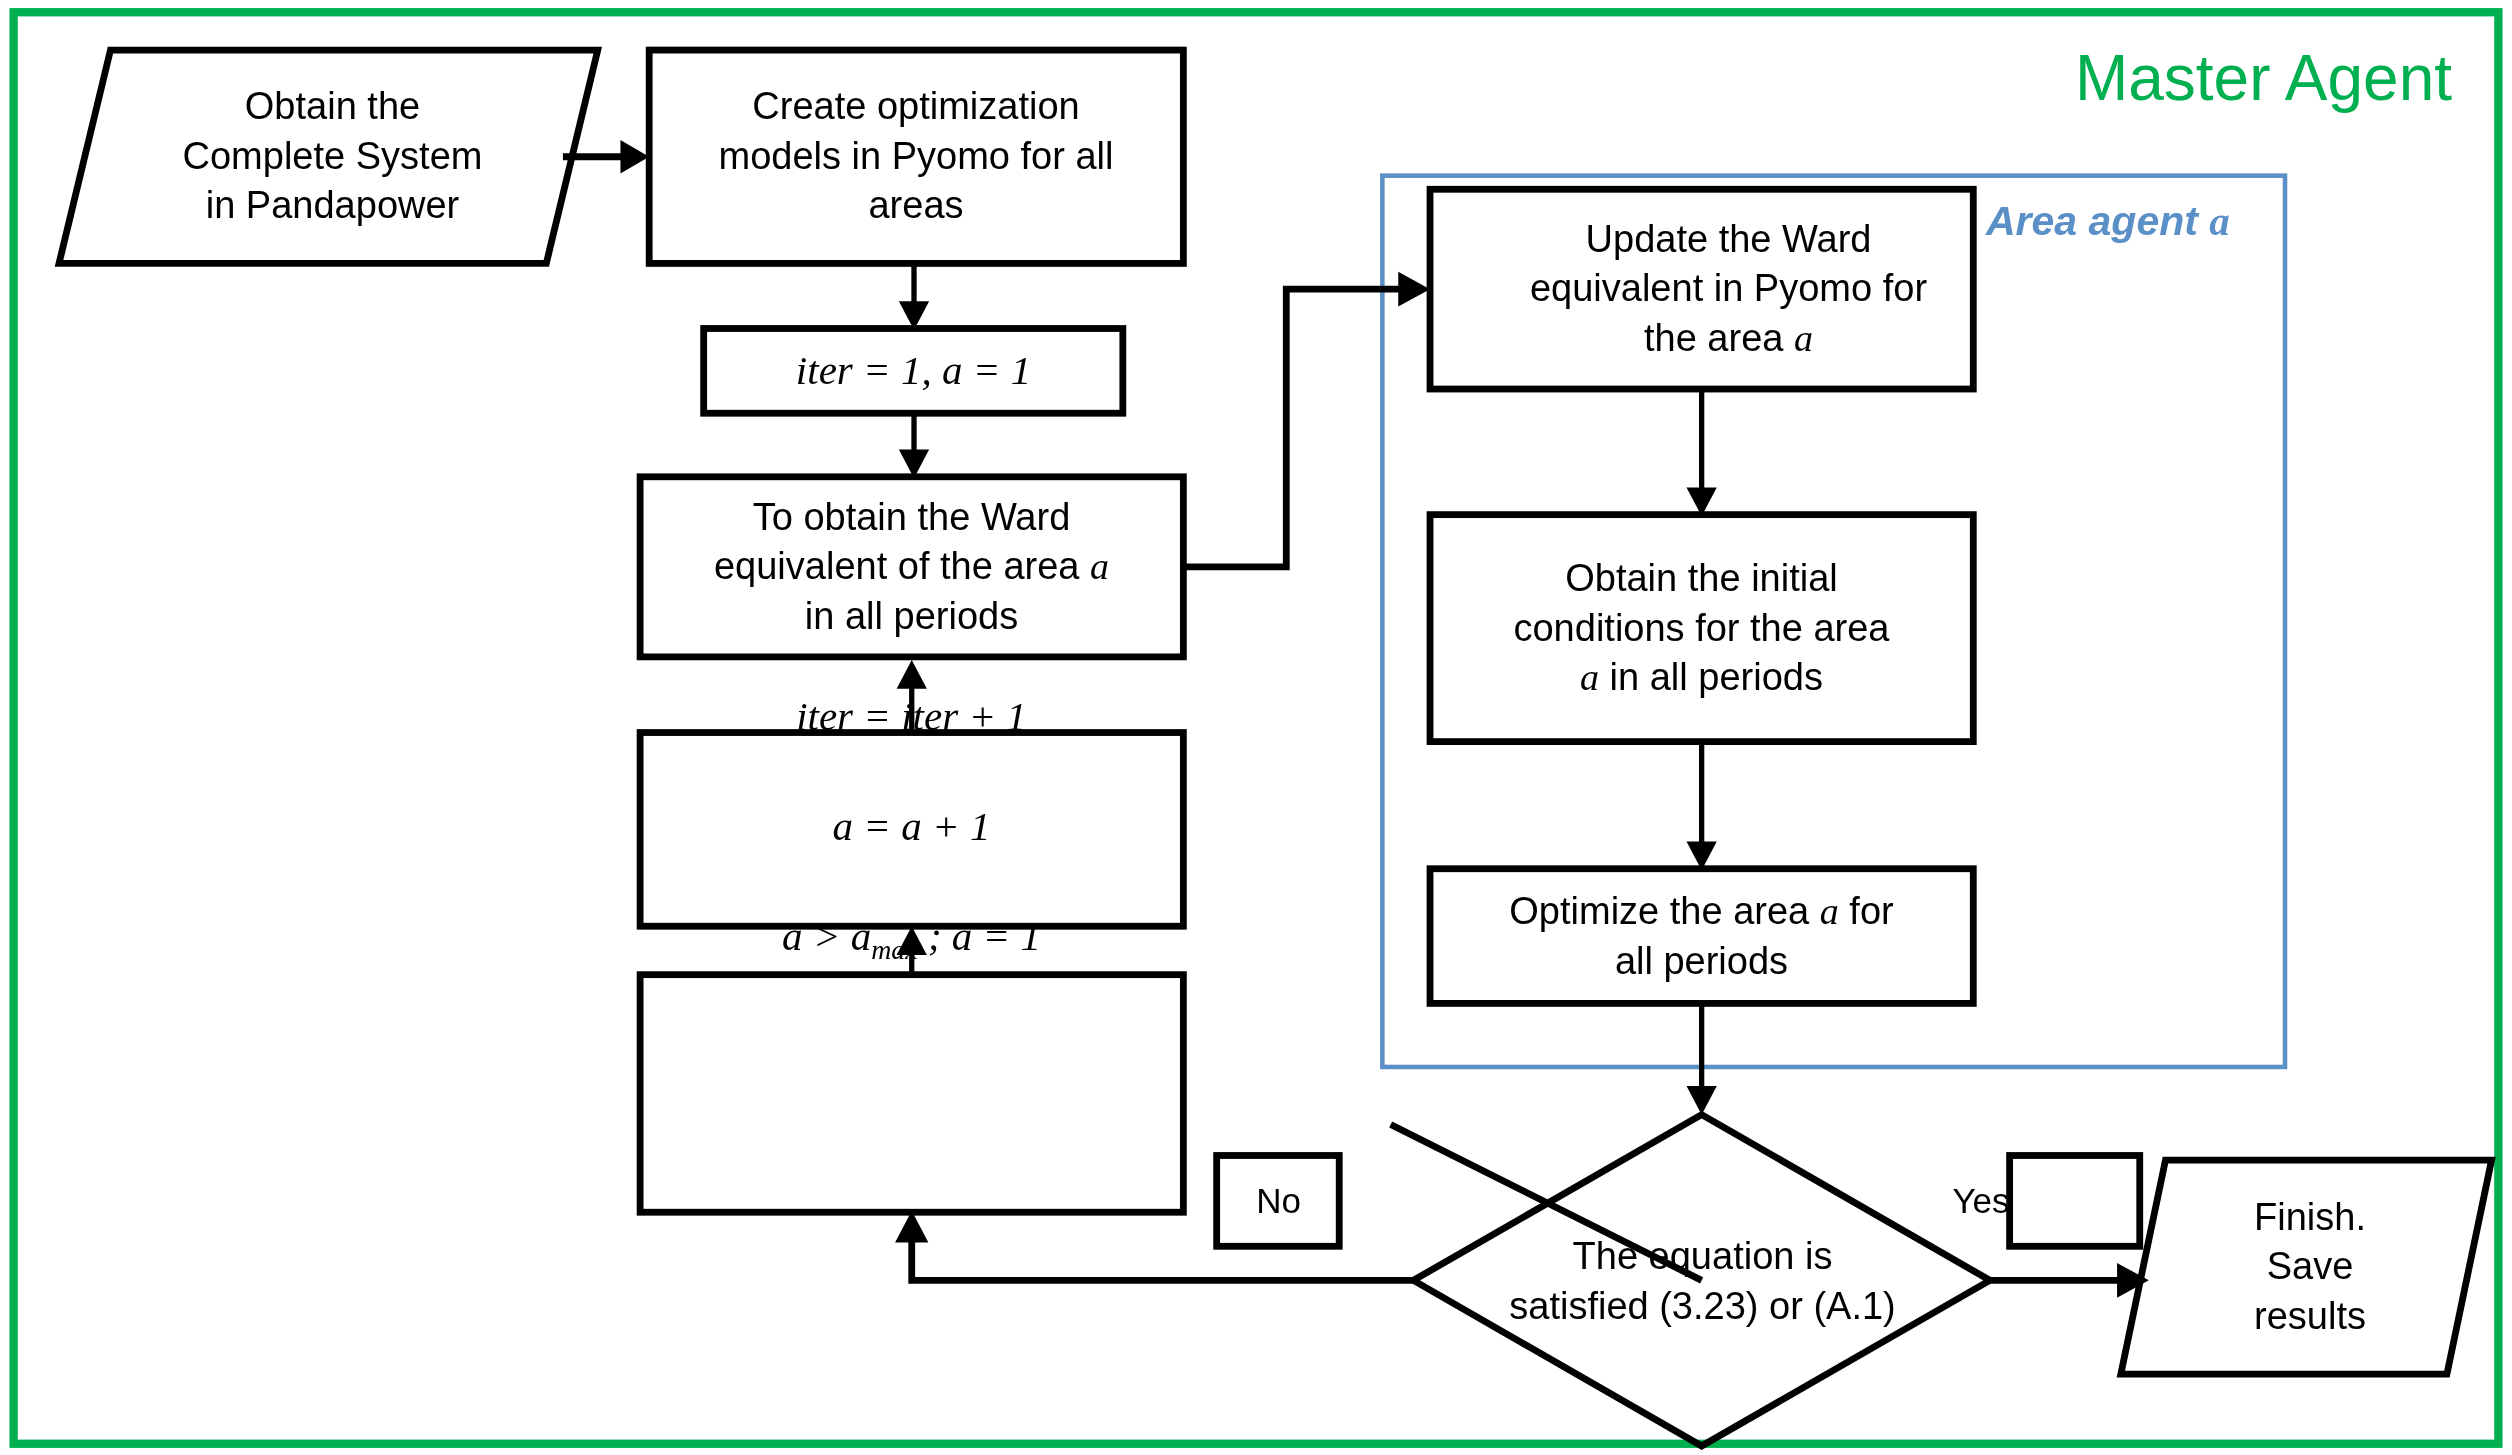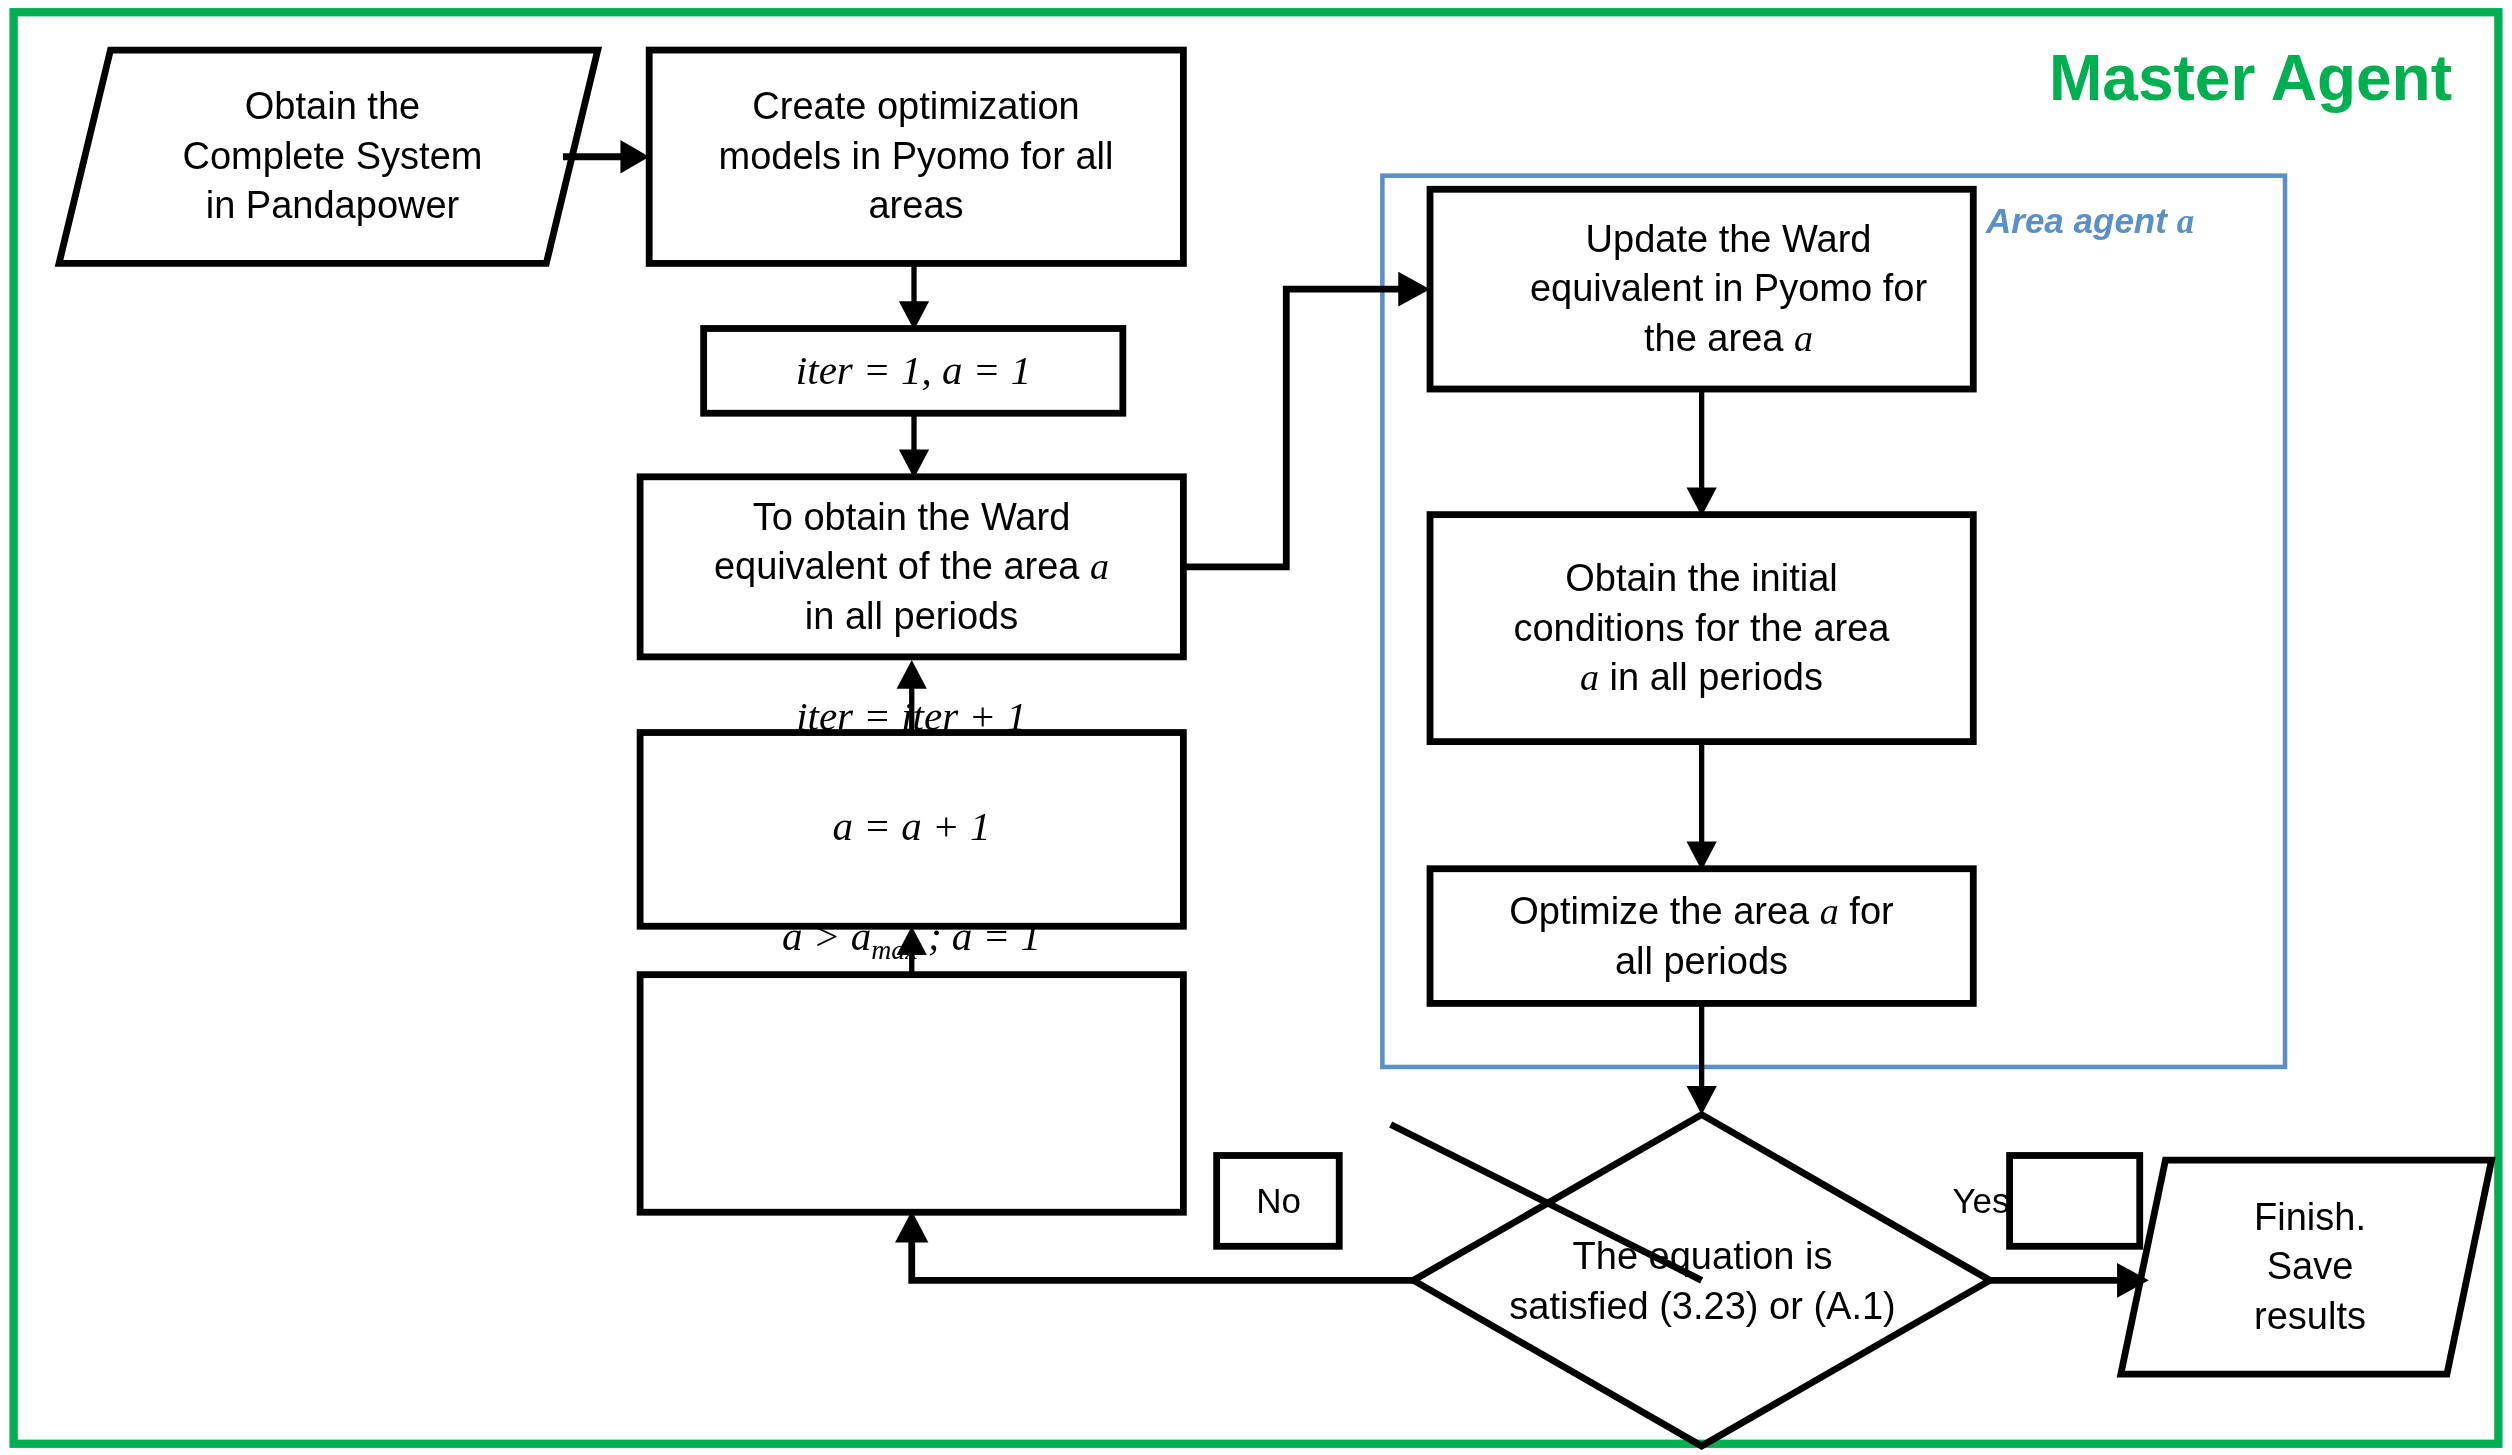--- a/index.html
+++ b/index.html
@@ -66,24 +66,23 @@
     line-height: 1.34;
   }
   .small-lbl {
     font-size: 35px;
   }
   .title-master {
     font-size: 64px;
     color: #00B050;
     font-family: "Liberation Sans", sans-serif;
     justify-content: flex-end;
-    font-weight: bold;
   }
   .title-area {
-    font-size: 35px;
+    font-size: 41px;
     color: #5B8FC7;
     font-weight: bold;
     font-style: italic;
     justify-content: flex-start;
   }
   .ital { font-family: "Liberation Serif", serif; font-style: italic; }
   sub { font-size: 0.68em; }
 </style>
 </head>
 <body>

